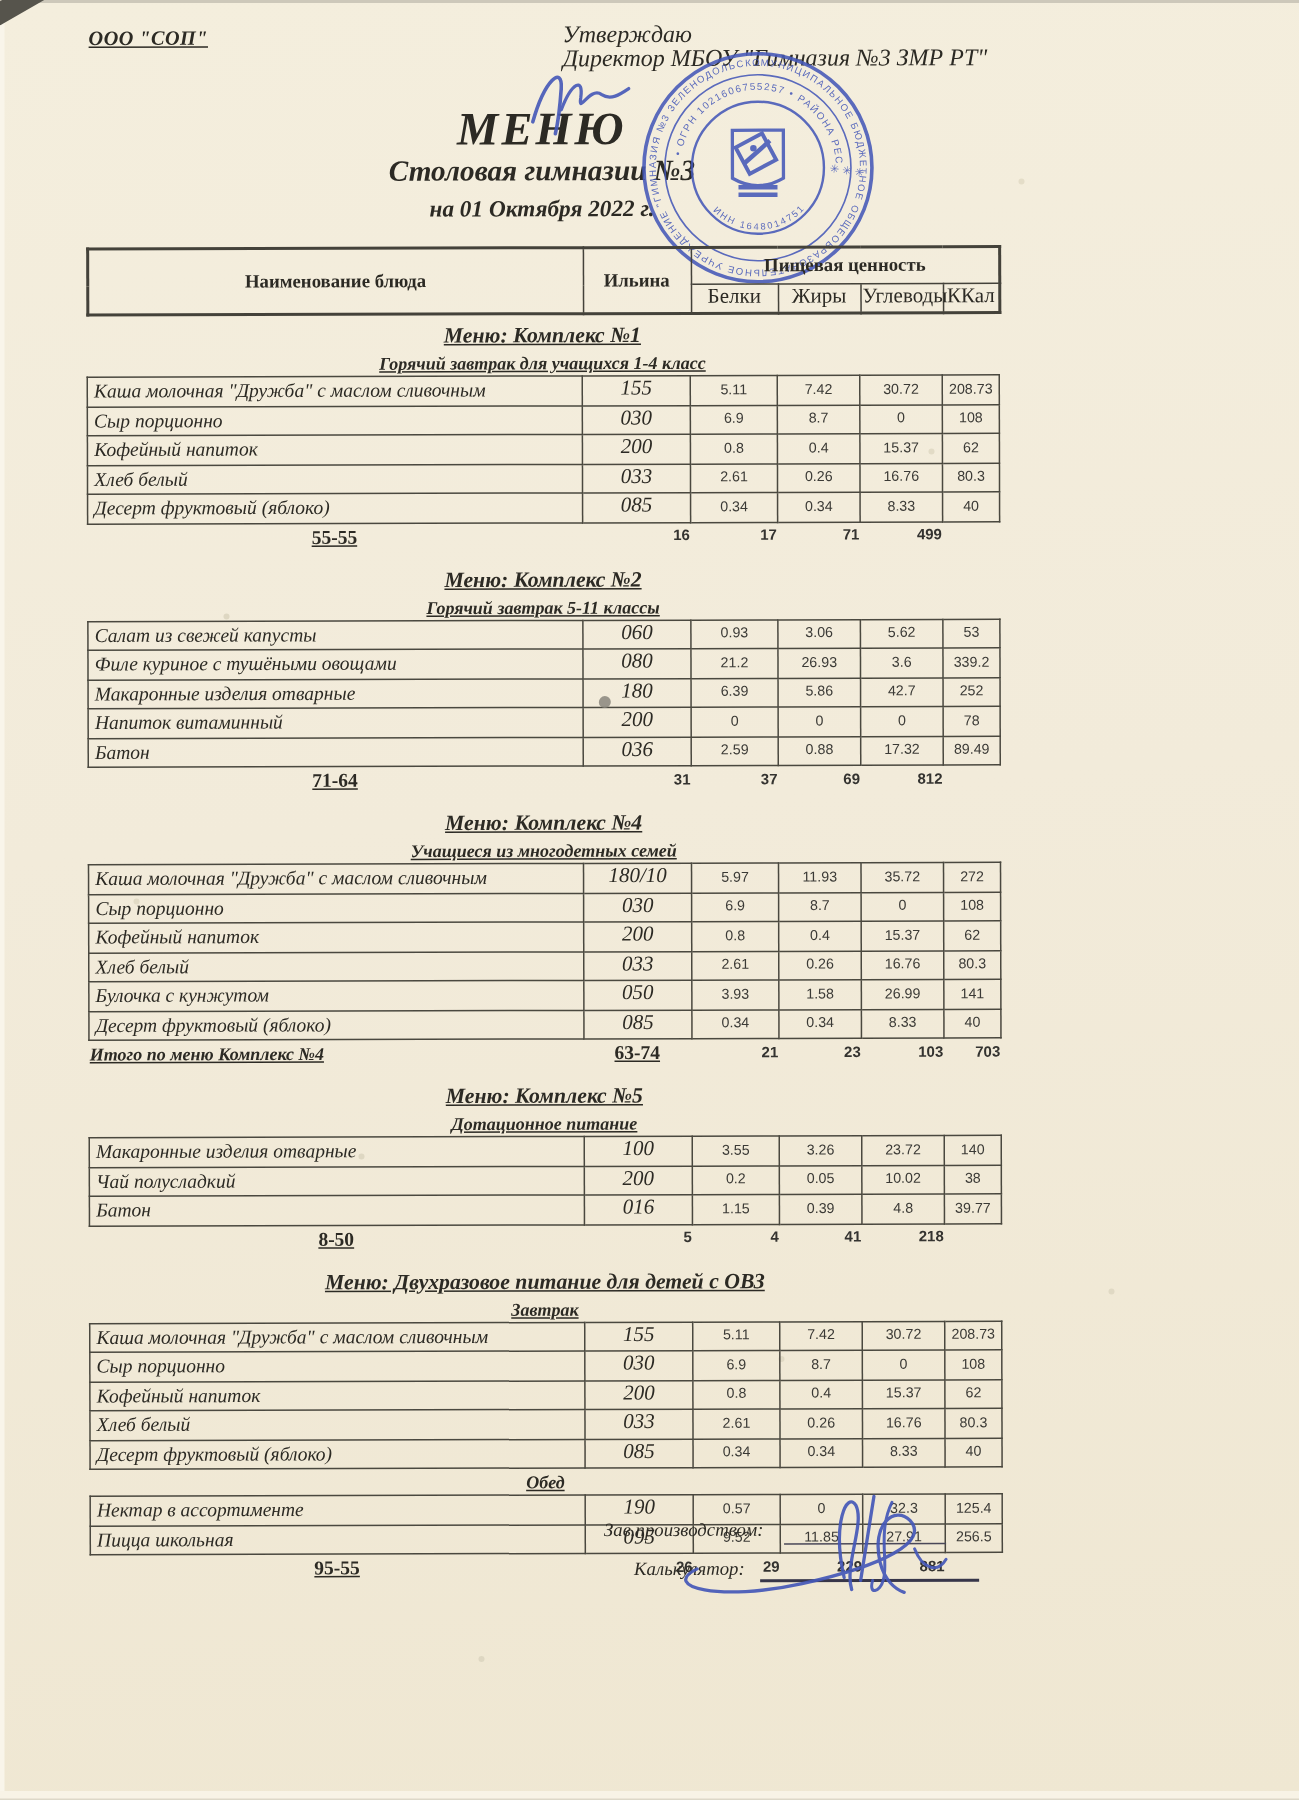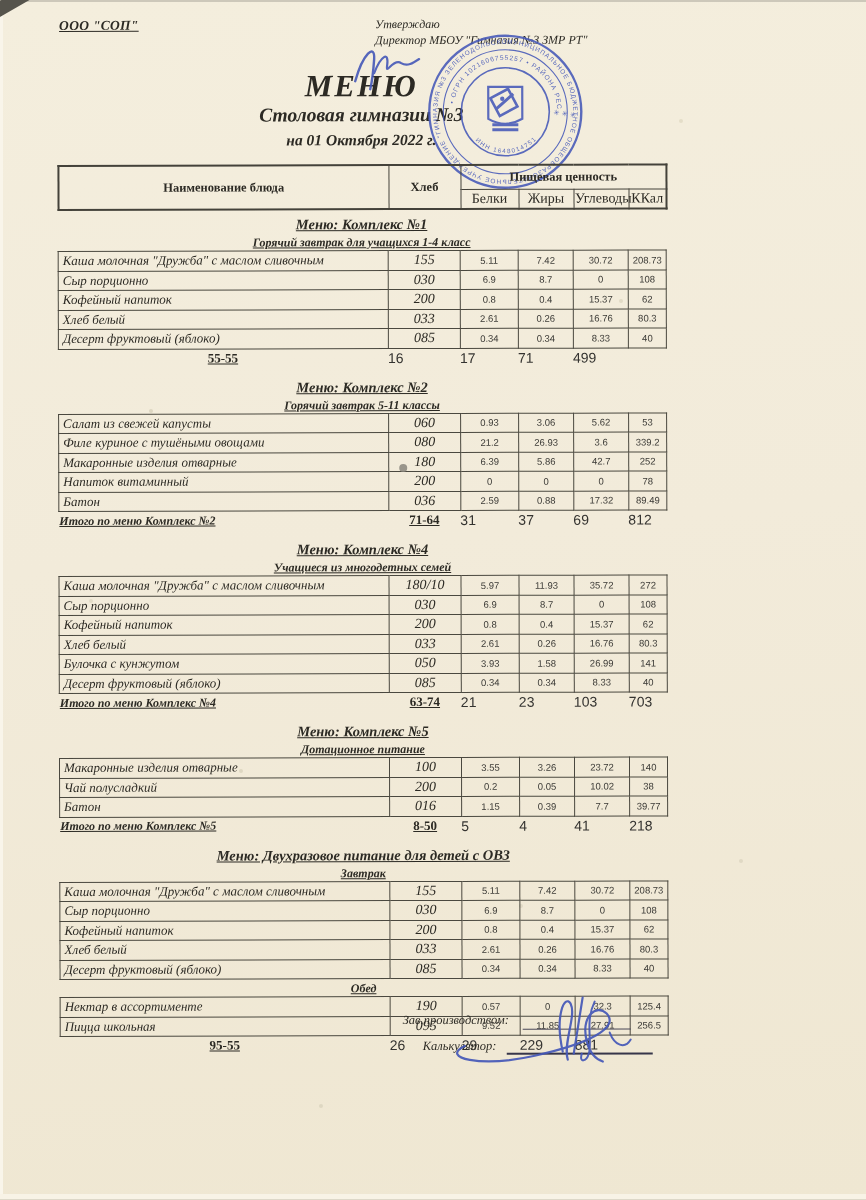--- a/index.html
+++ b/index.html
@@ -18,21 +18,21 @@
     box-shadow:150px 410px 0 1px #ded7c2,620px 300px 0 1px #e2dbc6,240px 770px 0 1px #ded7c2,
                520px 905px 0 1px #e0d9c4,90px 600px 0 1px #e2dbc6,740px 860px 0 1px #e0d9c4,
                680px 120px 0 1px #e4ddc8,320px 1105px 0 1px #ded7c2;}
   .artifact-dot{position:absolute;left:398px;top:464px;width:8px;height:8px;border-radius:50%;background:#8a867c;opacity:.85;}
 
   .sheet{position:absolute;left:0;top:0;width:866px;height:1200px;transform:rotate(-0.15deg);transform-origin:50% 0;}
 
   
   .top{position:absolute;left:57px;top:0;width:608px;height:164px;}
   .org{position:absolute;left:2px;top:17px;font-size:13.5px;font-weight:bold;font-style:italic;text-decoration:underline;letter-spacing:.3px;}
-  .approve{position:absolute;left:318px;top:16px;width:300px;font-size:12px;font-style:italic;line-height:16px;}
+  .approve{position:absolute;left:318px;top:16px;width:300px;font-size:16px;font-style:italic;line-height:16px;}
   .approve .row3{margin-top:6px;white-space:nowrap;}
   .sig-line{display:inline-block;width:104px;border-bottom:1.4px solid #3a3850;height:12px;margin-right:18px;}
   .menu-title{position:absolute;left:0;top:68px;width:100%;text-align:center;font-size:31px;font-weight:bold;font-style:italic;letter-spacing:2px;}
   .menu-subtitle{position:absolute;left:0;top:104px;width:100%;text-align:center;font-size:19.5px;font-weight:bold;font-style:italic;}
   .menu-date{position:absolute;left:0;top:131px;width:100%;text-align:center;font-size:15.5px;font-weight:bold;font-style:italic;}
 
   
   .stamp{position:absolute;left:417px;top:24px;opacity:.88;pointer-events:none;}
   .dir-sig{position:absolute;left:341px;top:33px;opacity:.9;pointer-events:none;}
   .foot-sig{position:absolute;left:432px;top:988px;opacity:.92;pointer-events:none;}
@@ -54,21 +54,21 @@
 
   .menu-table{margin-top:1px;border:1.6px solid #44423a;}
   .menu-table td{border:1px solid #4a483f;height:16.5px;vertical-align:middle;overflow:hidden;white-space:nowrap;}
   td.dish{font-size:13px;font-style:italic;padding:0 0 0 4px;}
   td.out{font-size:14px;font-style:italic;text-align:center;}
   td.num{font-family:"Liberation Sans","DejaVu Sans",sans-serif;font-size:9.5px;text-align:center;color:#3b3a36;}
 
   .total{display:grid;grid-template-columns:330px 72px 58px 55px 55px 38px;align-items:center;height:16px;margin-top:1px;}
   .t-label{font-size:12px;font-weight:bold;font-style:italic;text-decoration:underline;padding-left:1px;white-space:nowrap;}
   .t-out{font-size:13px;font-weight:bold;text-decoration:underline;text-align:center;}
-  .t-num{font-family:"Liberation Sans","DejaVu Sans",sans-serif;font-size:14px;font-weight:normal;text-align:left;color:#343330;}
+  .t-num{font-family:"Liberation Sans","DejaVu Sans",sans-serif;font-size:10px;font-weight:bold;text-align:right;color:#343330;}
 
   
   .footer{position:absolute;left:57px;top:1008px;width:608px;font-size:12.5px;font-style:italic;}
   .f-row{position:relative;height:26px;}
   .f-row .lbl{position:absolute;}
   .f-row1 .lbl{left:343px;top:5px;}
   .f-row2 .lbl{left:363px;top:5px;}
   .f-line1{position:absolute;left:463px;top:21px;width:108px;border-bottom:1.6px solid #4a4858;}
   .f-line2{position:absolute;left:447px;top:19px;width:146px;border-bottom:2.6px solid #37364a;}
 </style>
@@ -131,21 +131,21 @@
           <col style="width:330px">
           <col style="width:72px">
           <col style="width:58px">
           <col style="width:55px">
           <col style="width:55px">
           <col style="width:38px">
         </colgroup>
       <tbody>
         <tr>
           <td class="h-main" rowspan="2">Наименование блюда</td>
-          <td class="h-main" rowspan="2">Хлеб</td>
+          <td class="h-main" rowspan="2">Ильина</td>
           <td class="h-main" colspan="4">Пищевая ценность</td>
         </tr>
         <tr>
           <td class="h-sub">Белки</td>
           <td class="h-sub">Жиры</td>
           <td class="h-sub">Углеводы</td>
           <td class="h-sub">ККал</td>
         </tr>
       </tbody>
     </table>
@@ -266,21 +266,20 @@
                   <td class="out">036</td>
                   <td class="num">2.59</td>
                   <td class="num">0.88</td>
                   <td class="num">17.32</td>
                   <td class="num">89.49</td>
                 </tr>
               </tbody>
             </table>
           </div>
           <div class="total">
-            <span class="t-label">Итого по меню Комплекс №2</span>
             <span class="t-out">71-64</span>
             <span class="t-num">31</span>
             <span class="t-num">37</span>
             <span class="t-num">69</span>
             <span class="t-num">812</span>
           </div>
         </div>
         <div class="section">
           <div class="sec-title">Меню: Комплекс №4</div>
           <div class="block">
@@ -383,28 +382,27 @@
                   <td class="num">0.2</td>
                   <td class="num">0.05</td>
                   <td class="num">10.02</td>
                   <td class="num">38</td>
                 </tr>
                 <tr>
                   <td class="dish">Батон</td>
                   <td class="out">016</td>
                   <td class="num">1.15</td>
                   <td class="num">0.39</td>
-                  <td class="num">7.7</td>
+                  <td class="num">4.8</td>
                   <td class="num">39.77</td>
                 </tr>
               </tbody>
             </table>
           </div>
           <div class="total">
-            <span class="t-label">Итого по меню Комплекс №5</span>
             <span class="t-out">8-50</span>
             <span class="t-num">5</span>
             <span class="t-num">4</span>
             <span class="t-num">41</span>
             <span class="t-num">218</span>
           </div>
         </div>
         <div class="section">
           <div class="sec-title">Меню: Двухразовое питание для детей с ОВЗ</div>
           <div class="block">

